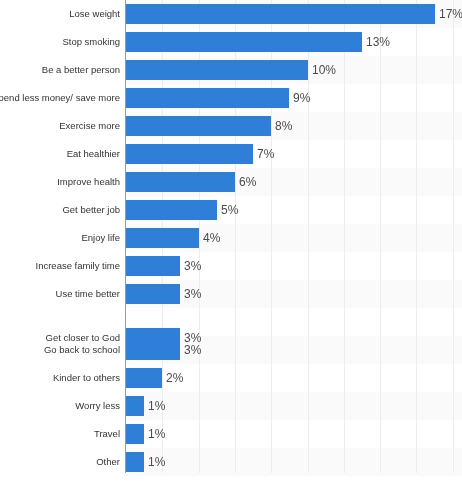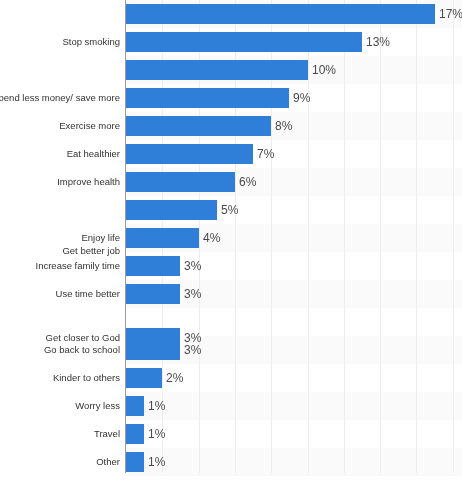--- a/index.html
+++ b/index.html
@@ -122,29 +122,31 @@
         <div class="gridline" style="left: 254px; background: rgb(237, 237, 237);"></div>
         <div class="gridline" style="left: 290px; background: rgb(237, 237, 237);"></div>
         <div class="gridline" style="left: 327px; background: rgb(237, 237, 237);"></div>
       </div>
   </div>
 
   <div id="axis-line"></div>
 
   <div id="rows">
       <div class="bar-row" style="top: 0px;">
+        <div class="cat-label" style="color: rgb(51, 51, 51);">Lose weight</div>
         <div class="bar" style="width: 309px; background: rgb(47, 126, 216);"></div>
         <div class="value-label" style="left: 439px; color: rgb(74, 74, 74);">17%</div>
       </div>
       <div class="bar-row" style="top: 28px;">
         <div class="cat-label" style="color: rgb(51, 51, 51);">Stop smoking</div>
         <div class="bar" style="width: 236px; background: rgb(47, 126, 216);"></div>
         <div class="value-label" style="left: 366px; color: rgb(74, 74, 74);">13%</div>
       </div>
       <div class="bar-row" style="top: 56px;">
+        <div class="cat-label" style="color: rgb(51, 51, 51);">Be a better person</div>
         <div class="bar" style="width: 182px; background: rgb(47, 126, 216);"></div>
         <div class="value-label" style="left: 312px; color: rgb(74, 74, 74); text-align: right;">10%</div>
       </div>
       <div class="bar-row" style="top: 84px;">
         <div class="cat-label" style="color: rgb(51, 51, 51);">Spend less money/ save more</div>
         <div class="bar" style="width: 163px; background: rgb(47, 126, 216);"></div>
         <div class="value-label" style="left: 293px; color: rgb(74, 74, 74);">9%</div>
       </div>
       <div class="bar-row" style="top: 112px;">
         <div class="cat-label" style="color: rgb(51, 51, 51);">Exercise more</div>
@@ -155,21 +157,21 @@
         <div class="cat-label" style="color: rgb(51, 51, 51);">Eat healthier</div>
         <div class="bar" style="width: 127px; background: rgb(47, 126, 216);"></div>
         <div class="value-label" style="left: 257px; color: rgb(74, 74, 74);">7%</div>
       </div>
       <div class="bar-row" style="top: 168px;">
         <div class="cat-label" style="color: rgb(51, 51, 51);">Improve health</div>
         <div class="bar" style="width: 109px; background: rgb(47, 126, 216);"></div>
         <div class="value-label" style="left: 239px; color: rgb(74, 74, 74);">6%</div>
       </div>
       <div class="bar-row" style="top: 196px;">
-        <div class="cat-label" style="color: rgb(51, 51, 51); margin-top: 41px;">Get better job</div>
+        <div class="cat-label" style="color: rgb(51, 51, 51);">Get better job</div>
         <div class="bar" style="width: 91px; background: rgb(47, 126, 216);"></div>
         <div class="value-label" style="left: 221px; color: rgb(74, 74, 74);">5%</div>
       </div>
       <div class="bar-row" style="top: 224px;">
         <div class="cat-label" style="color: rgb(51, 51, 51);">Enjoy life</div>
         <div class="bar" style="width: 73px; background: rgb(47, 126, 216);"></div>
         <div class="value-label" style="left: 203px; color: rgb(74, 74, 74);">4%</div>
       </div>
       <div class="bar-row" style="top: 252px;">
         <div class="cat-label" style="color: rgb(51, 51, 51);">Increase family time</div>

